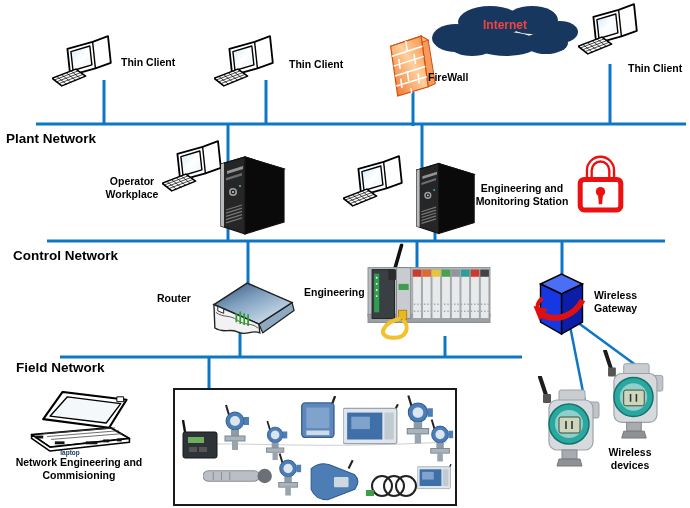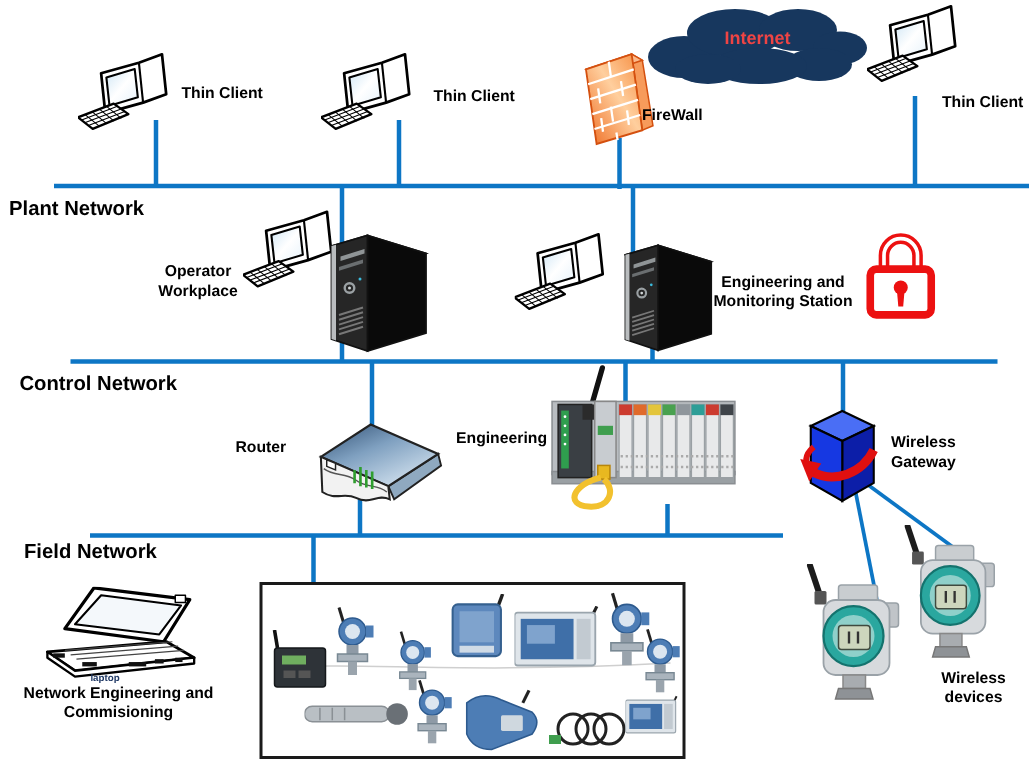--- a/index.html
+++ b/index.html
@@ -384,17 +384,17 @@
 
   <div class="lbl" style="left:121px;top:56px;width:60px">Thin Client</div>
   <div class="lbl" style="left:289px;top:58px;width:60px">Thin Client</div>
   <div class="lbl" style="left:628px;top:62px;width:60px">Thin Client</div>
   <div class="lbl" style="left:428px;top:71px;width:60px">FireWall</div>
   <div class="lbl center" style="left:465px;top:182px;width:114px">Engineering and Monitoring Station</div>
   <div class="lbl center" style="left:94px;top:175px;width:76px">Operator Workplace</div>
   <div class="lbl right" style="left:157px;top:292px;width:50px">Router</div>
   <div class="lbl" style="left:304px;top:286px;width:68px">Engineering</div>
   <div class="lbl" style="left:594px;top:289px;width:72px">Wireless Gateway</div>
-  <div class="lbl center" style="left:615px;top:446px;width:68px">Wireless devices</div>
+  <div class="lbl center" style="left:596px;top:446px;width:68px">Wireless devices</div>
   <div class="lbl center tiny" style="left:45px;top:449px;width:50px">laptop</div>
   <div class="lbl center" style="left:8px;top:456px;width:142px">Network Engineering and Commisioning</div>
 
 </div>
 
 </body></html>

